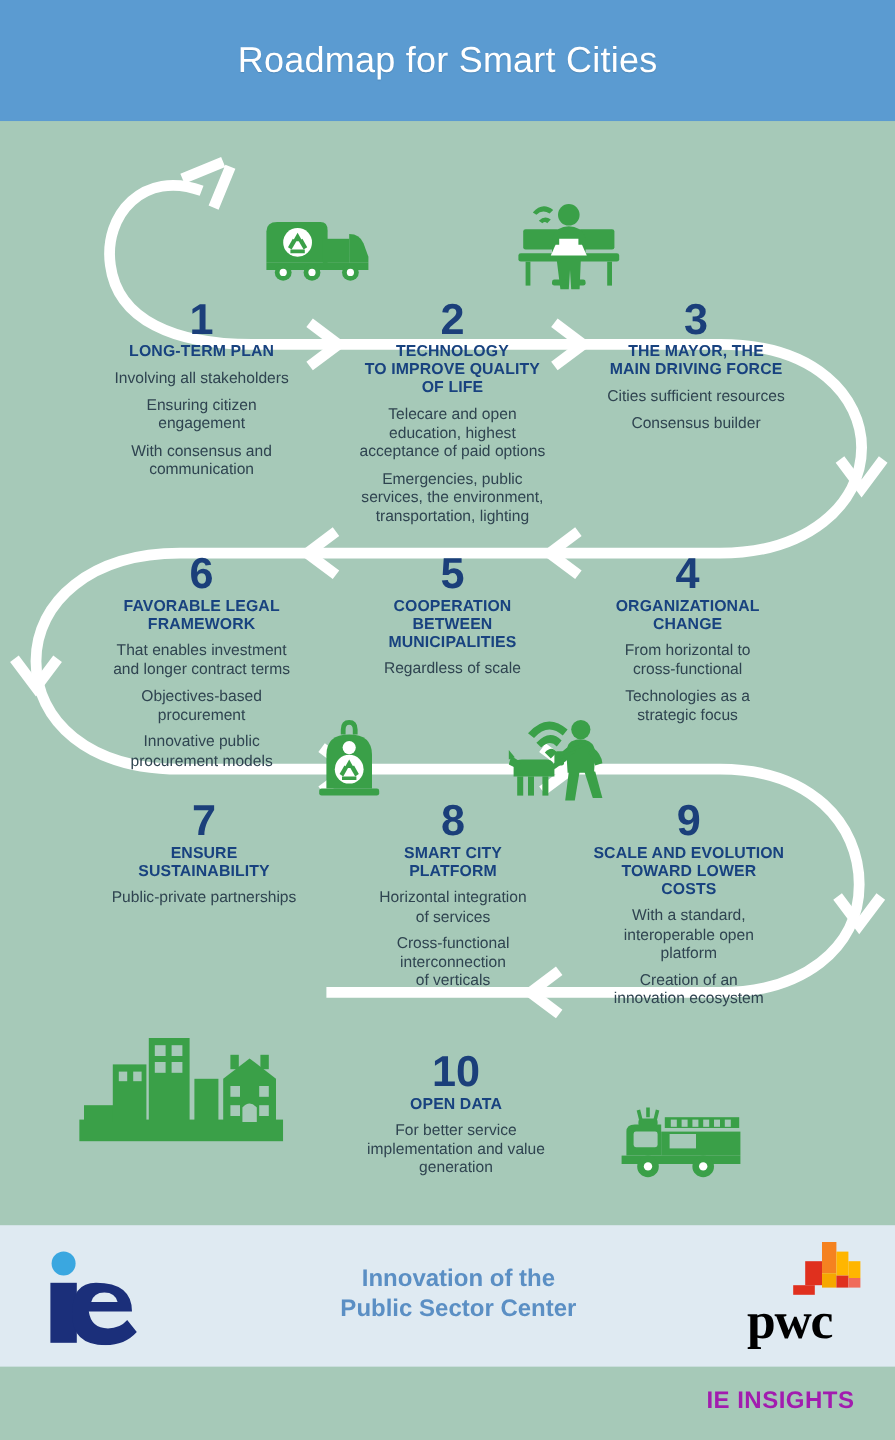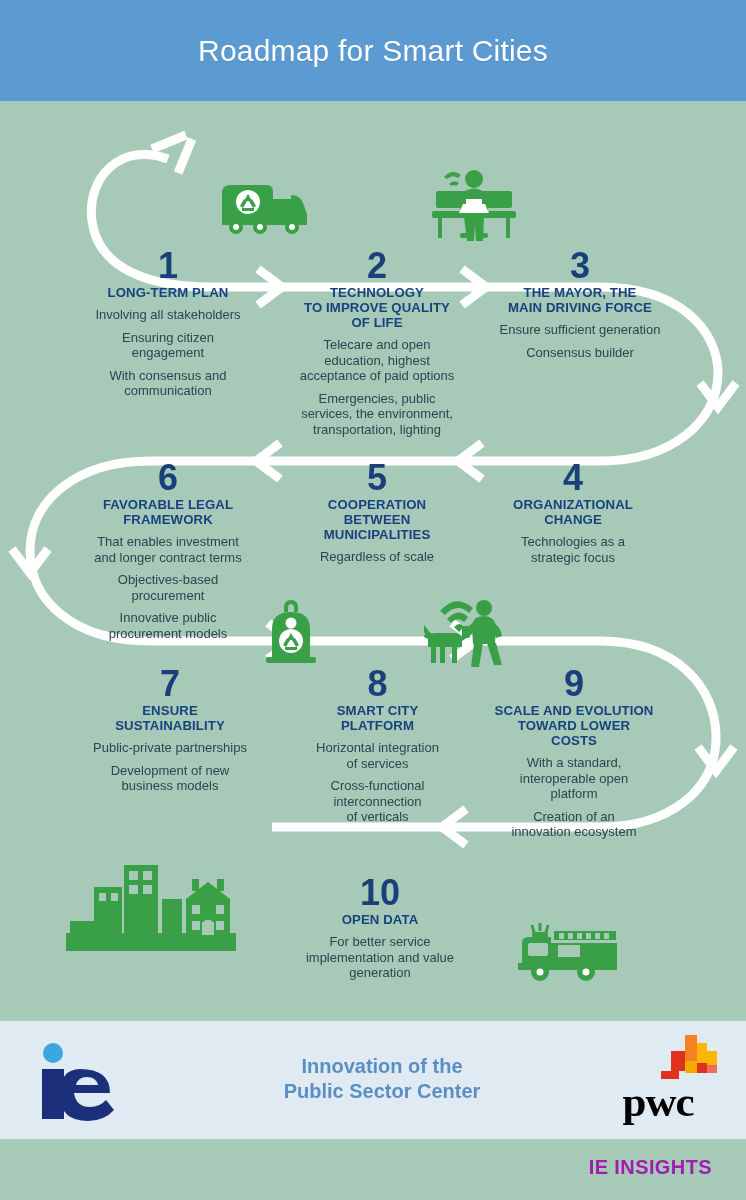--- a/index.html
+++ b/index.html
@@ -319,27 +319,28 @@
     <div class="step s2">
       <div class="num">2</div>
       <div class="title">TECHNOLOGY<br>TO IMPROVE QUALITY<br>OF LIFE</div>
       <div class="line">Telecare and open<br>education, highest<br>acceptance of paid options</div>
       <div class="line">Emergencies, public<br>services, the environment,<br>transportation, lighting</div>
     </div>
 
     <div class="step s3">
       <div class="num">3</div>
       <div class="title">THE MAYOR, THE<br>MAIN DRIVING FORCE</div>
-      <div class="line">Ensure sufficient generation</div>
+      <div class="line">Cities sufficient resources</div>
       <div class="line">Consensus builder</div>
     </div>
 
     <div class="step s4">
       <div class="num">4</div>
       <div class="title">ORGANIZATIONAL<br>CHANGE</div>
+      <div class="line">From horizontal to<br>cross-functional</div>
       <div class="line">Technologies as a<br>strategic focus</div>
     </div>
 
     <div class="step s5">
       <div class="num">5</div>
       <div class="title">COOPERATION<br>BETWEEN<br>MUNICIPALITIES</div>
       <div class="line">Regardless of scale</div>
     </div>
 
     <div class="step s6">
@@ -347,21 +348,20 @@
       <div class="title">FAVORABLE LEGAL<br>FRAMEWORK</div>
       <div class="line">That enables investment<br>and longer contract terms</div>
       <div class="line">Objectives-based<br>procurement</div>
       <div class="line">Innovative public<br>procurement models</div>
     </div>
 
     <div class="step s7">
       <div class="num">7</div>
       <div class="title">ENSURE<br>SUSTAINABILITY</div>
       <div class="line">Public-private partnerships</div>
-      <div class="line">Development of new<br>business models</div>
     </div>
 
     <div class="step s8">
       <div class="num">8</div>
       <div class="title">SMART CITY<br>PLATFORM</div>
       <div class="line">Horizontal integration<br>of services</div>
       <div class="line">Cross-functional<br>interconnection<br>of verticals</div>
     </div>
 
     <div class="step s9">

